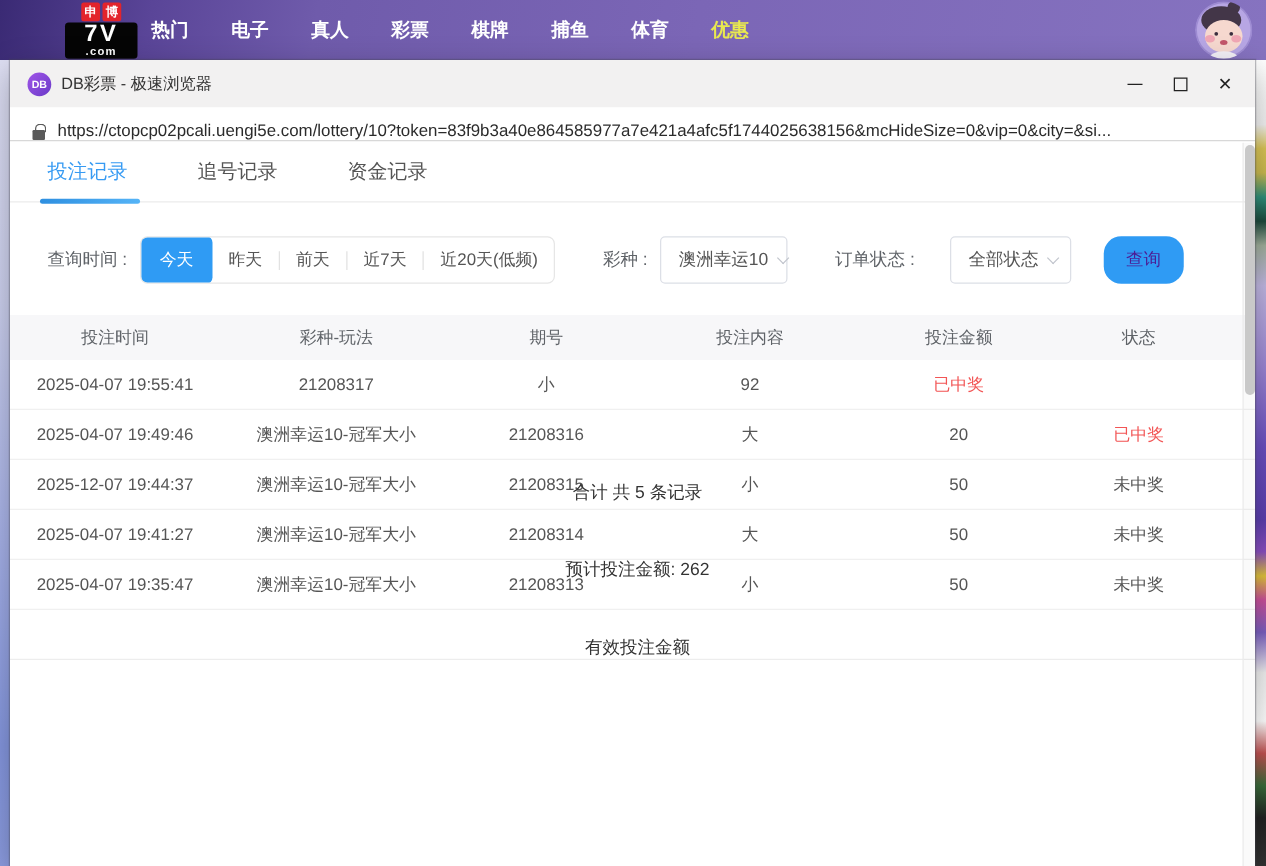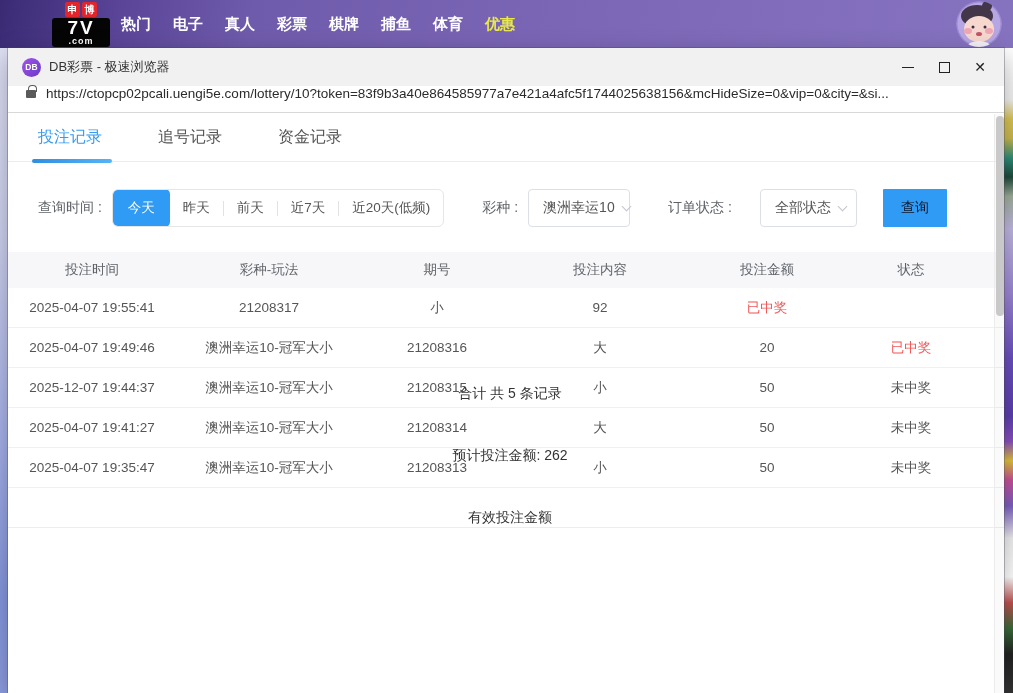--- a/index.html
+++ b/index.html
@@ -17,21 +17,21 @@
   }
   .site-logo { position:absolute; left:52px; top:2px; width:58px; cursor:pointer; }
   .logo-badges { display:flex; gap:2px; justify-content:center; }
   .logo-badge {
     width:15px; height:15px; background:#e3242b; color:#fff; font-size:10px; font-weight:bold;
     display:flex; align-items:center; justify-content:center; border-radius:2px;
   }
   .logo-box { margin-top:1px; background:#050505; border-radius:3px; color:#fff; text-align:center; padding:1px 0 2px; }
   .logo-7v { font-size:19px; font-weight:bold; letter-spacing:2px; line-height:18px; display:block; }
   .logo-com { font-size:9px; font-weight:bold; line-height:8px; letter-spacing:1px; display:block; }
-  .topnav { position:absolute; left:120px; top:0; height:48px; display:flex; align-items:center; gap:20px; }
+  .topnav { position:absolute; left:120px; top:0; height:48px; display:flex; align-items:center; gap:32px; }
   .nav-item { color:#fff; font-size:15px; font-weight:bold; width:32px; text-align:center; cursor:pointer; white-space:nowrap; }
   .nav-item.highlight { color:#e9e94f; }
   .avatar { position:absolute; right:11px; top:1px; width:46px; height:46px; border-radius:50%; overflow:hidden; cursor:pointer; }
 
   
   .page-left {
     position:absolute; left:0; top:48px; width:9px; height:645px;
     background:linear-gradient(180deg,#dedff3 0%,#ccd0ee 30%,#a6b1e8 60%,#8496de 85%,#8c9ce0 100%);
   }
   .page-right {
@@ -50,21 +50,21 @@
     background:linear-gradient(135deg,#a055e8,#6a3ac8);
     color:#fff; font-size:8.5px; font-weight:bold; display:flex; align-items:center; justify-content:center;
   }
   .window-title { margin-left:8px; font-size:13px; color:#333; }
   .win-controls { margin-left:auto; display:flex; }
   .win-btn { width:36px; height:30px; display:flex; align-items:center; justify-content:center; cursor:pointer; }
   .glyph-min { width:12px; border-top:1.4px solid #222; }
   .glyph-max { width:11px; height:11px; border:1.4px solid #222; }
   .glyph-close { font-size:14px; color:#222; line-height:1; }
 
-  .urlbar { height:27px; background:#fff; border-bottom:1px solid #d8d8d8; display:flex; align-items:flex-start; padding-left:18px; }
+  .urlbar { height:27px; background:#fff; border-bottom:1px solid #d8d8d8; display:flex; align-items:flex-end; padding-left:18px; }
   .lock-icon { position:relative; width:10px; height:8px; background:#5a5a5a; border-radius:1px; margin-top:4px; flex:0 0 10px; }
   .lock-icon::before {
     content:""; position:absolute; left:1.5px; top:-5px; width:7px; height:6px;
     border:1.5px solid #5a5a5a; border-bottom:none; border-radius:4px 4px 0 0;
   }
   .url-text { margin-left:10px; font-size:13.5px; color:#2b2b2b; white-space:nowrap; overflow:hidden; }
 
   
   .page { position:absolute; top:66px; left:0; right:0; bottom:0; background:#fff; overflow:hidden; }
 
@@ -91,22 +91,22 @@
     border-radius:4px; background:#fff; padding:0 10px 0 14px; font-size:14px; color:#555;
     margin-left:10px; cursor:pointer; white-space:nowrap;
   }
   .select.lottery { width:102px; }
   .select.status { width:97px;margin-left:28px; }
   .chevron {
     width:7px; height:7px; border-right:1.6px solid #c0c4cc; border-bottom:1.6px solid #c0c4cc;
     transform:rotate(45deg); margin-left:8px; margin-top:-4px; flex:0 0 7px;
   }
   .search-btn {
-    margin-left:26px; width:64px; height:38px; background:#2f9bf4; color:#0f172a; border:none;
-    border-radius:1px; font-size:14px; cursor:pointer;
+    margin-left:26px; width:64px; height:38px; background:#2f9bf4; color:#4c1d95; border:none;
+    border-radius:14px; font-size:14px; cursor:pointer;
   }
 
   .records { margin-top:25px; }
   .thead, .trow {
     display:grid; grid-template-columns:168px 186px 150px 176px 158px 130px;
     align-items:center; text-align:center;
   }
   .thead { height:36px; background:#f7f7f9; color:#5f6368; font-size:13.5px; }
   .trow { height:40px; border-bottom:1px solid #f0f0f0; font-size:13.5px; color:#555; }
   .trow .cell-status.won { color:#f25555; }

